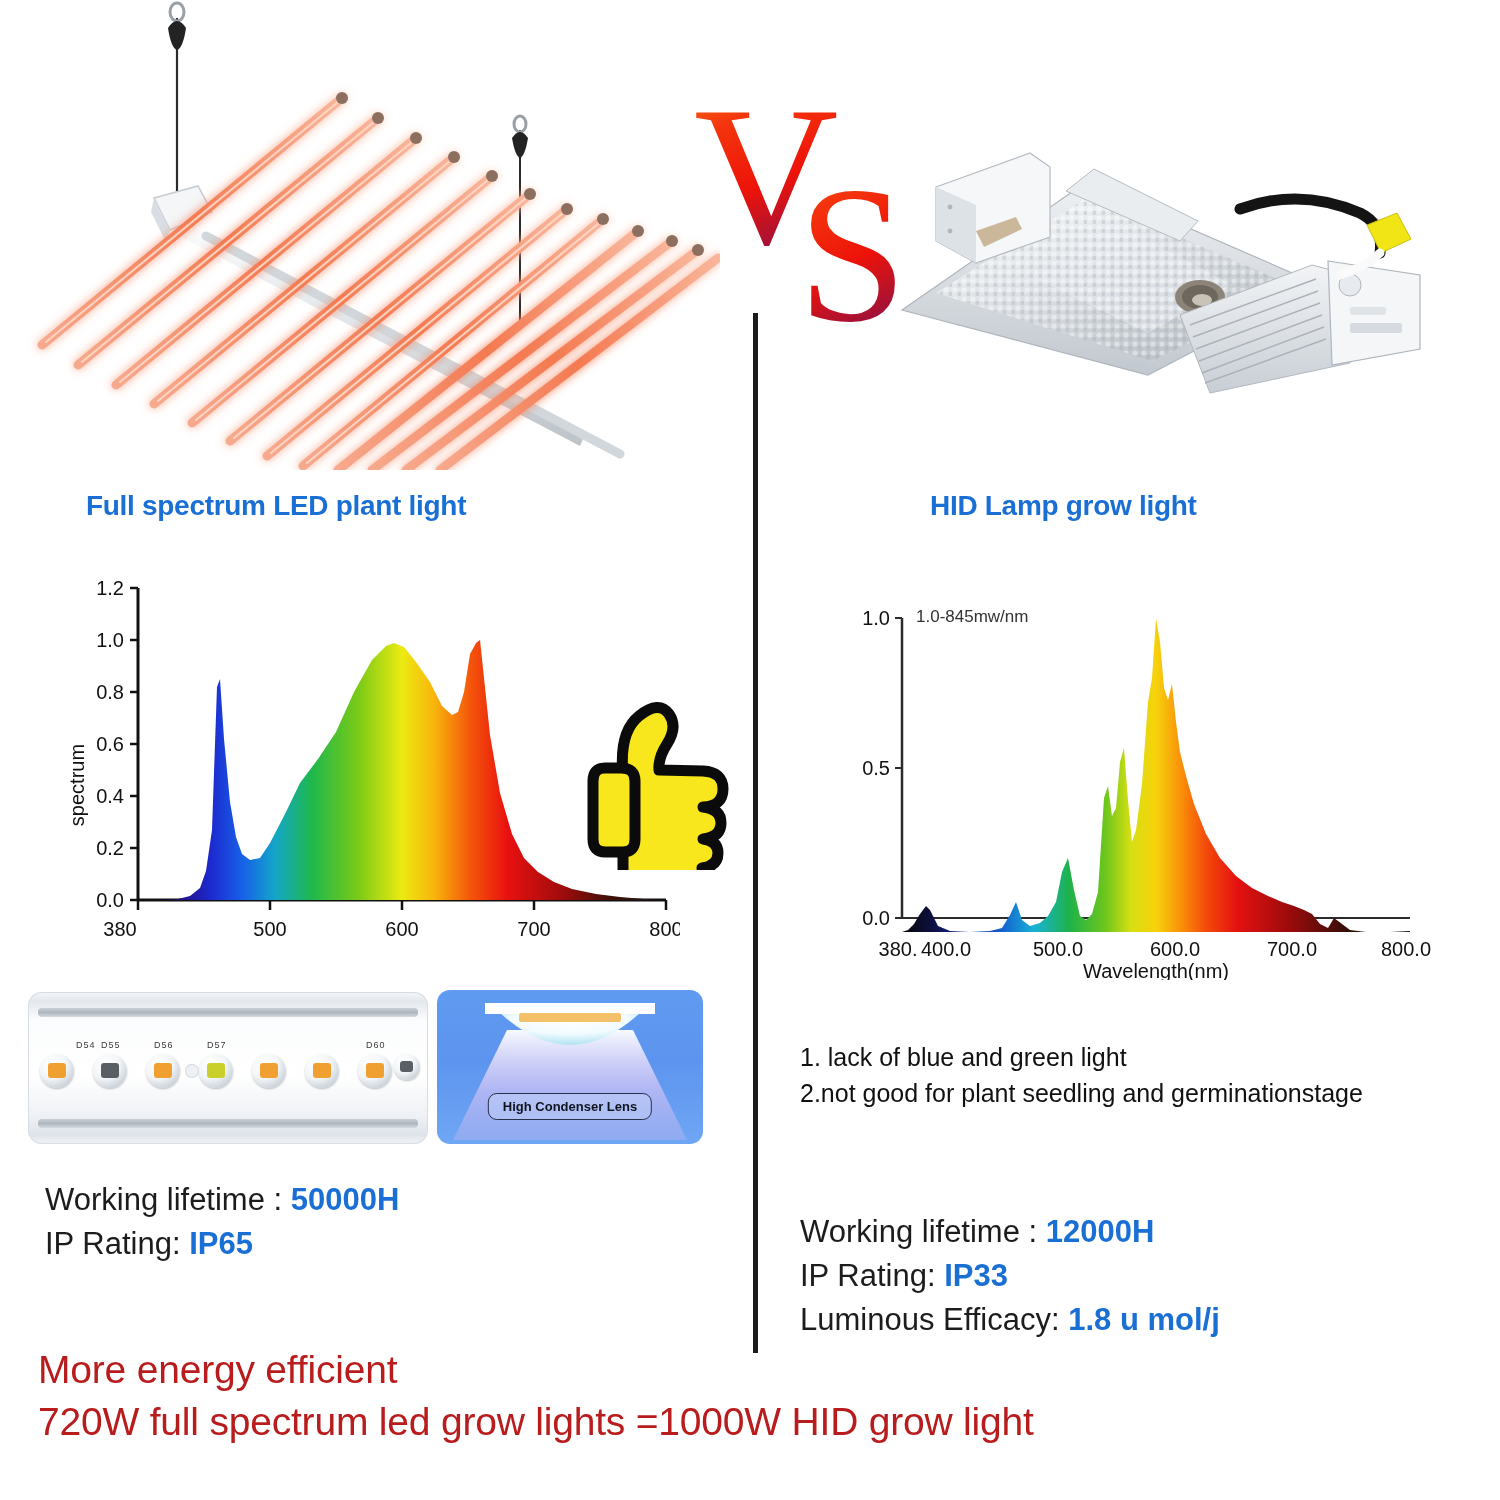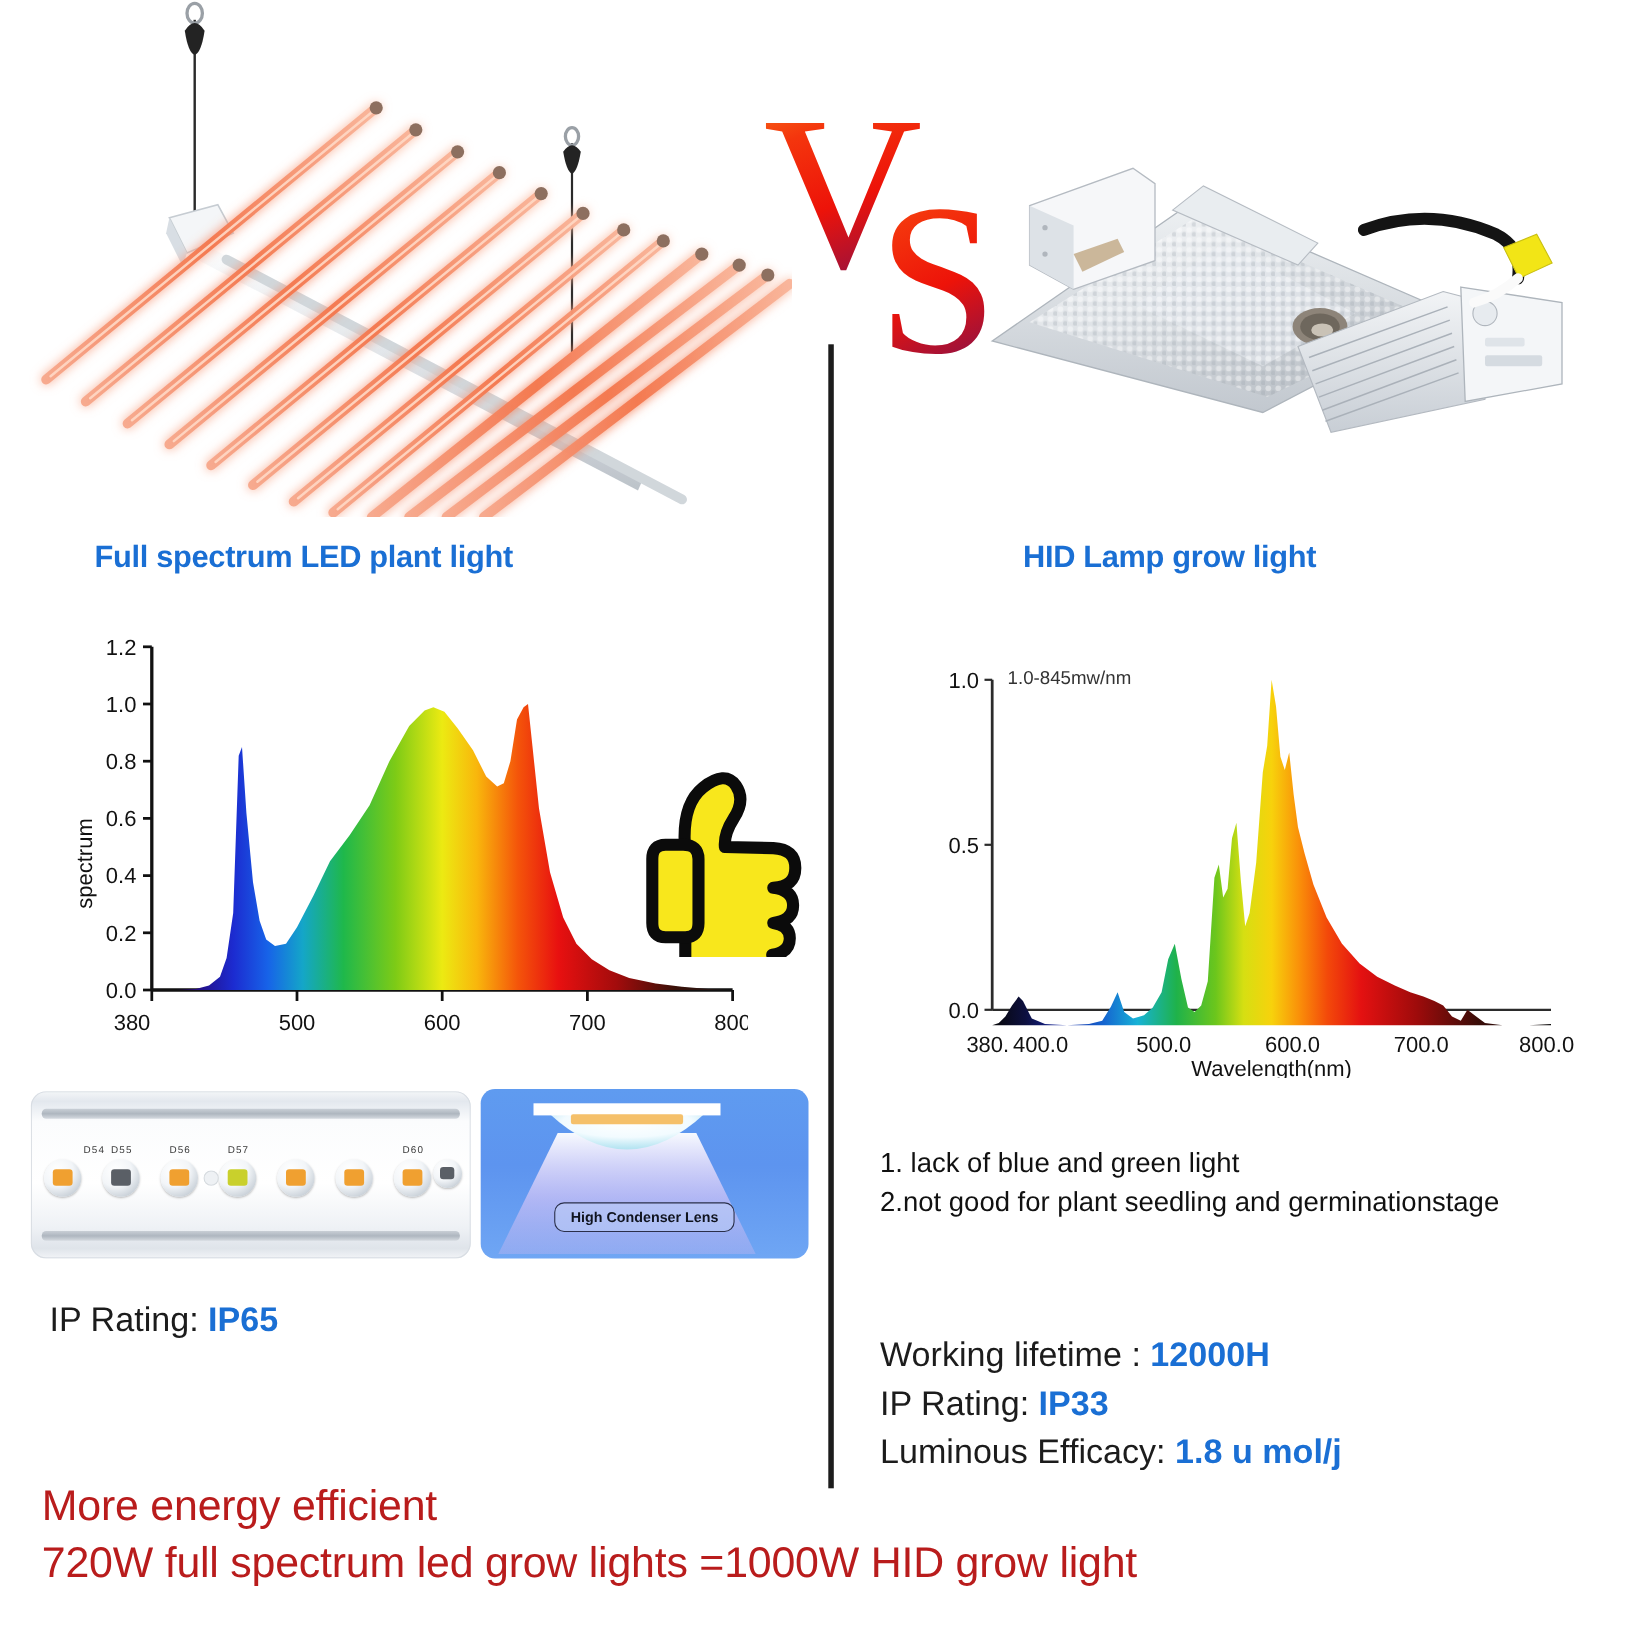--- a/index.html
+++ b/index.html
@@ -53,21 +53,21 @@
   .led-dot{
     position:absolute;width:34px;height:34px;border-radius:50%;
     background:radial-gradient(circle at 35% 30%,#ffffff 0%,#f2f5f8 45%,#cdd4db 75%,#aab2bb 100%);
     box-shadow:0 1px 2px rgba(0,0,0,.25);
   }
   .led-chip{position:absolute;left:8px;top:9px;width:18px;height:15px;border-radius:3px;}
   .led-code{position:absolute;font-size:9px;color:#3a3a3a;letter-spacing:1px;}
 
   
   #lens-panel{
-    left:437px;top:990px;width:298px;height:154px;border-radius:13px;
+    left:437px;top:990px;width:266px;height:154px;border-radius:13px;
     background:linear-gradient(180deg,#5f9bf0 0%,#5d94ef 45%,#6fa6f4 100%);
     overflow:hidden;
   }
   #lens-label{
     position:absolute;left:50%;transform:translateX(-50%);bottom:24px;
     padding:5px 14px;border:1px solid #2a2f4a;border-radius:9px;
     background:rgba(190,205,245,.55);
     font-size:13px;font-weight:bold;color:#10141f;white-space:nowrap;
   }
 
@@ -486,20 +486,23 @@
   </svg>
 </div>
 
 <div class="abs" id="drawbacks">
   <div class="drawback">1. lack of blue and green light</div>
   <div class="drawback">2.not good for plant seedling and germinationstage</div>
 </div>
 
 <div class="abs" id="specs-led">
   <div class="spec-line">
+    <span class="k">Working lifetime : </span><span class="v">50000H</span>
+  </div>
+  <div class="spec-line">
     <span class="k">IP Rating: </span><span class="v">IP65</span>
   </div>
 </div>
 
 <div class="abs" id="specs-hid">
   <div class="spec-line">
     <span class="k">Working lifetime : </span><span class="v">12000H</span>
   </div>
   <div class="spec-line">
     <span class="k">IP Rating: </span><span class="v">IP33</span>

